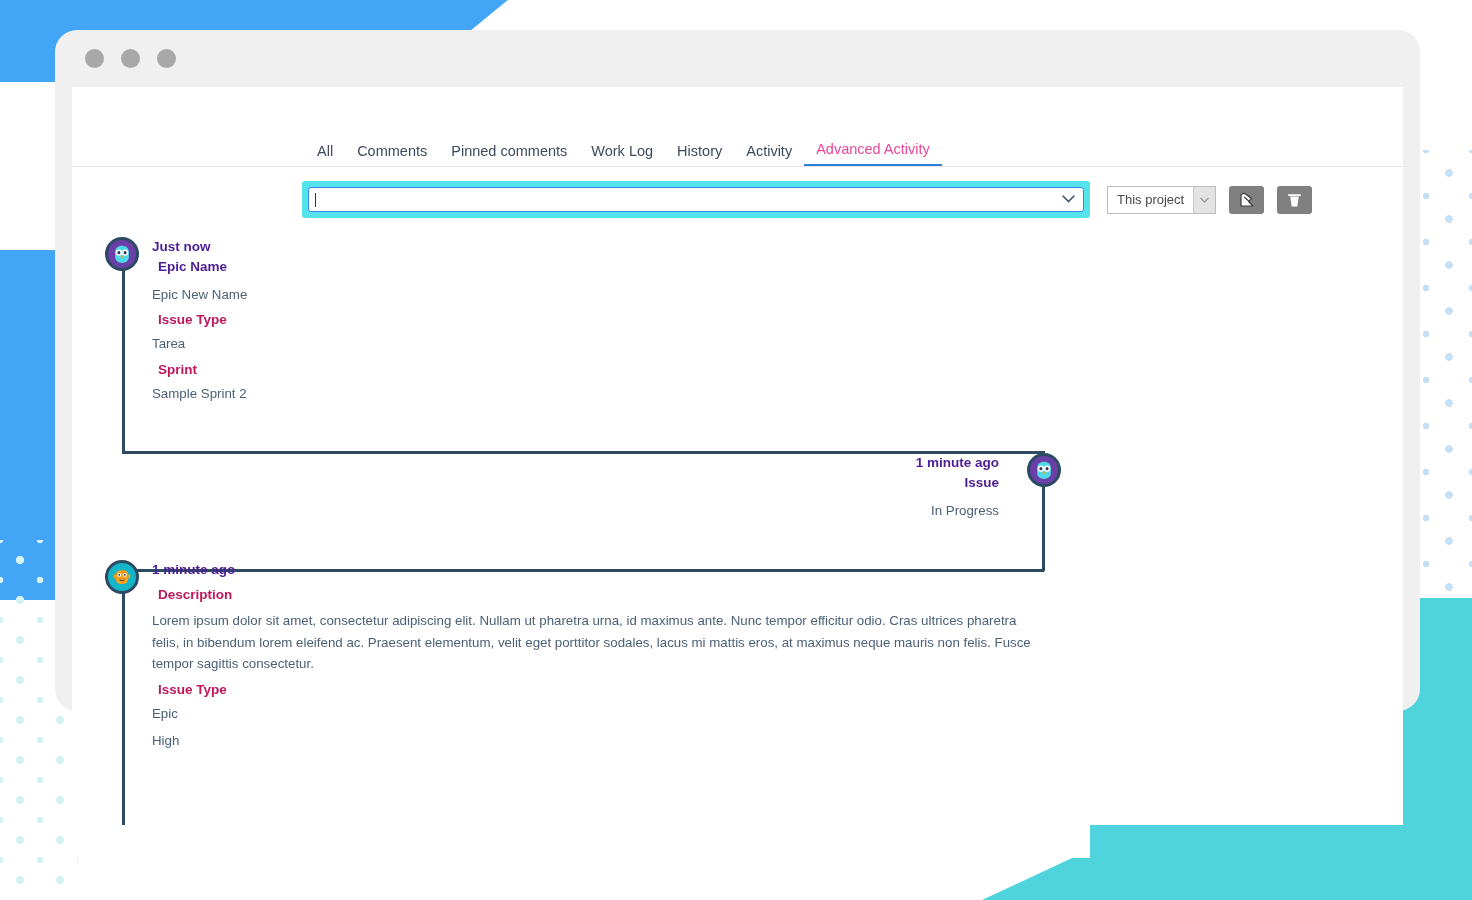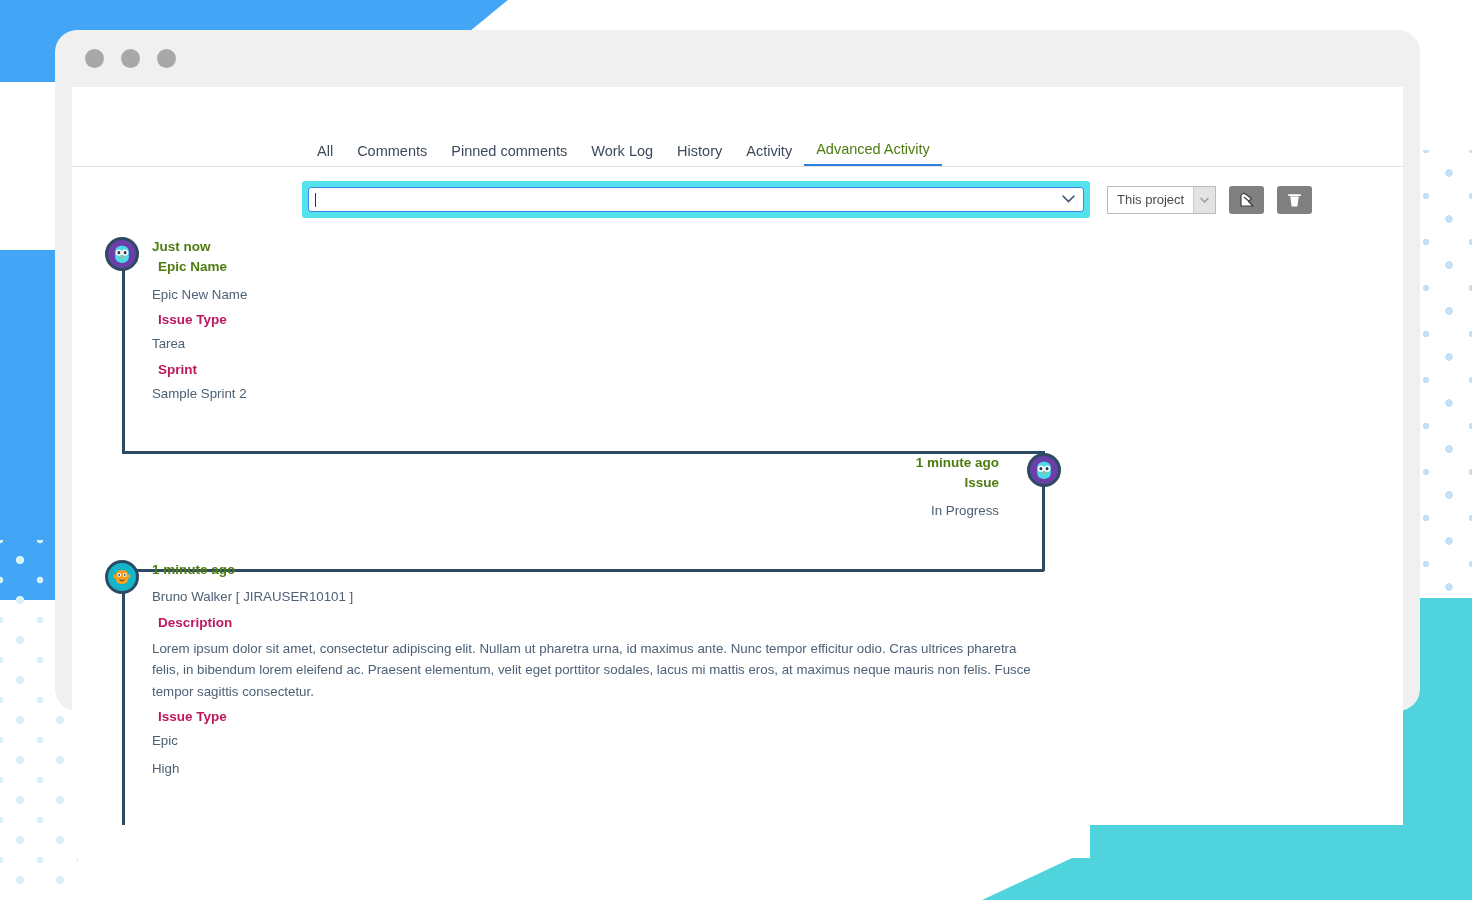--- a/index.html
+++ b/index.html
@@ -114,21 +114,21 @@
     height: 80px;
   }
   .tab {
     font-size: 14.5px;
     color: #3c4a5c;
     padding: 0 12px 7px 12px;
     white-space: nowrap;
     cursor: pointer;
   }
   .tab.active {
-    color: #4d7c0f;
+    color: #ec4899;
     border-bottom: 2.5px solid #2a7fe0;
   }
 
   
   .filterbar {
     display: flex;
     align-items: center;
     padding-left: 230px;
     padding-top: 14px;
     gap: 0px;
@@ -221,21 +221,21 @@
     border: 3px solid #2d4a63;
     display: flex; align-items: center; justify-content: center;
     z-index: 3;
   }
   .avatar.owl  { background: #6b3fa8; }
   .avatar.bot  { background: #14b4c9; }
 
   .entry-head {
     font-size: 13.5px;
     font-weight: bold;
-    color: #4d7c0f;
+    color: #4c1d95;
     line-height: 1.5;
   }
   .entry-field-label {
     font-size: 13.5px;
     font-weight: bold;
     color: #be185d;
     padding-left: 6px;
     margin-top: 7px;
   }
   .entry-field-value {
@@ -380,21 +380,20 @@
               <circle cx="20" cy="13" r="2.8" fill="#ffffff"></circle>
               <circle cx="12" cy="13" r="1.3" fill="#2b3b57"></circle>
               <circle cx="20" cy="13" r="1.3" fill="#2b3b57"></circle>
               <path d="M13 20 Q16 23 19 20" fill="none" stroke="#2b3b57" stroke-width="1.5" stroke-linecap="round"></path>
               <rect x="4" y="12" width="3" height="6" rx="1.4" fill="#f7a01c"></rect>
               <rect x="25" y="12" width="3" height="6" rx="1.4" fill="#f7a01c"></rect>
             </svg>
           </div>
           <div style="margin-left:47px;">
             <div class="entry-head">1 minute ago</div>
-            <div class="entry-field-value">Bruno Walker [ JIRAUSER10101 ]</div>
             <div class="entry-field-label">Description</div>
             <div class="desc">Lorem ipsum dolor sit amet, consectetur adipiscing elit. Nullam ut pharetra urna, id maximus ante. Nunc tempor efficitur odio. Cras ultrices pharetra felis, in bibendum lorem eleifend ac. Praesent elementum, velit eget porttitor sodales, lacus mi mattis eros, at maximus neque mauris non felis. Fusce tempor sagittis consectetur.</div>
             <div class="entry-field-label">Issue Type</div>
             <div class="entry-field-value">Epic</div>
             <div class="entry-field-value">High</div>
           </div>
         </div>
 
       </div>
     </div>

